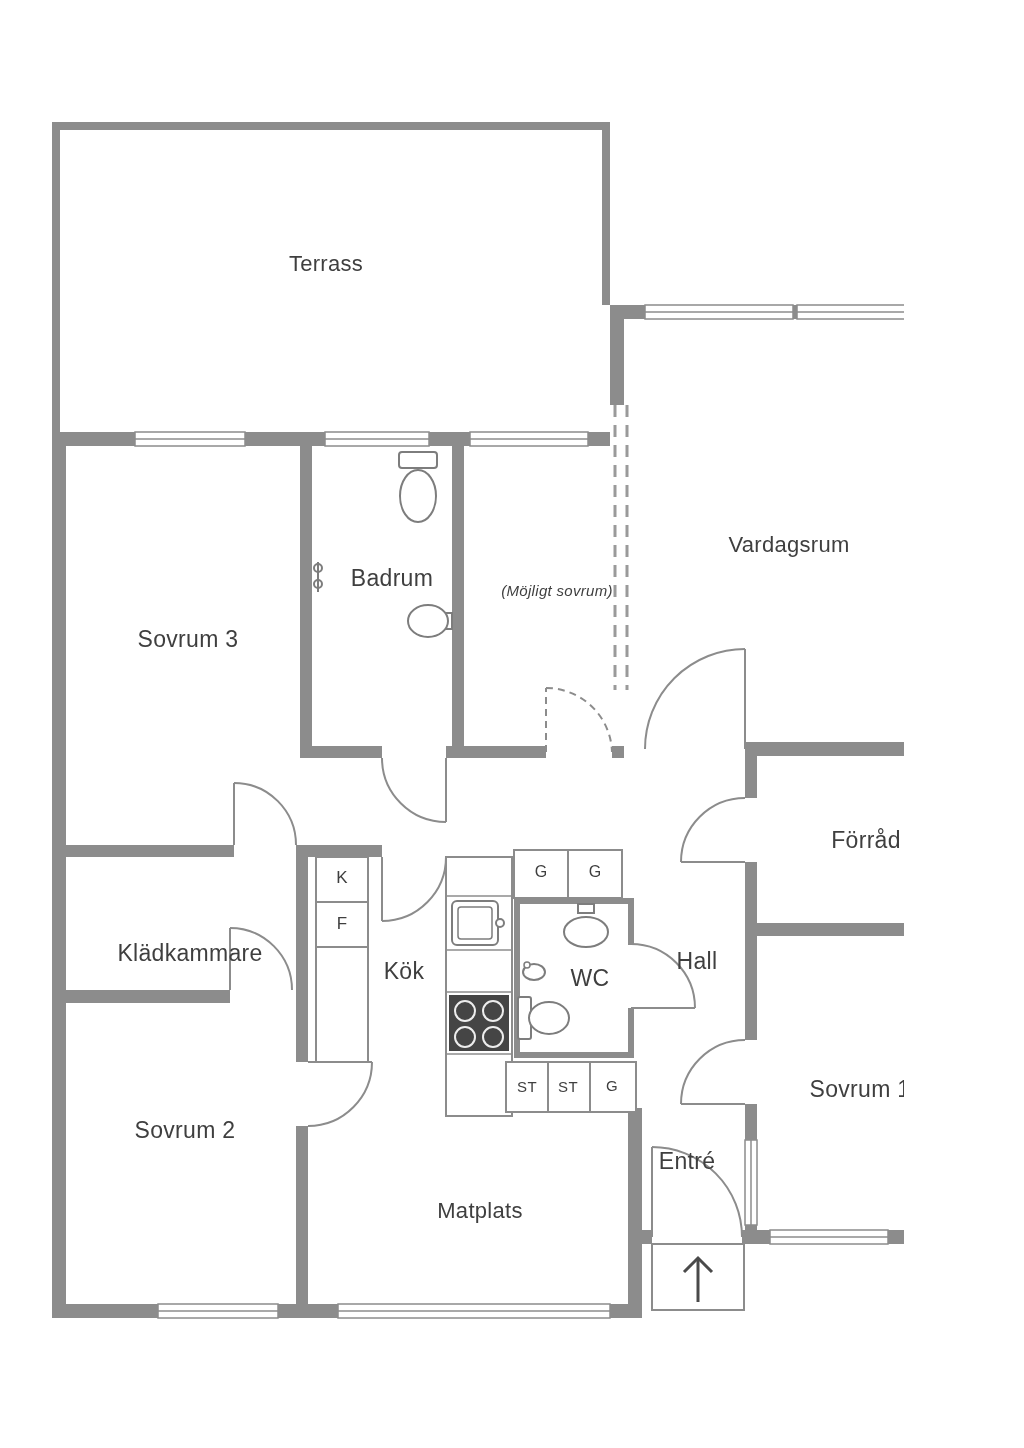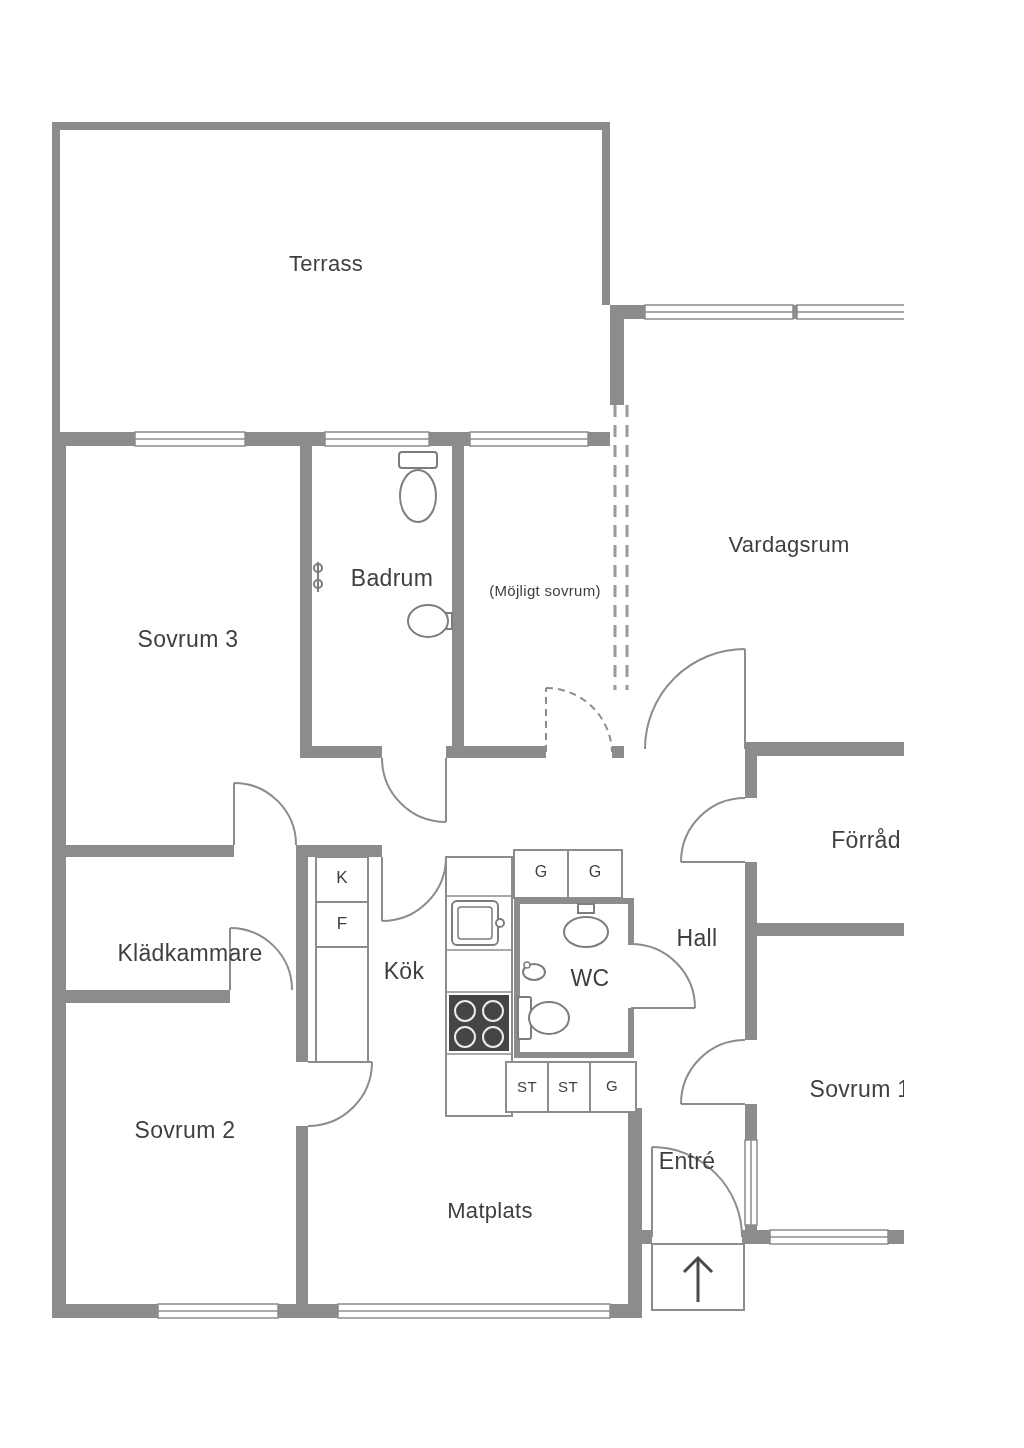--- a/index.html
+++ b/index.html
@@ -229,28 +229,28 @@
         <line x1="698" y1="1302" x2="698" y2="1258"></line>
         <polyline points="684,1272 698,1258 712,1272"></polyline>
       </g>
     </g>
   </svg>
 
   <div class="lbl big" style="left:326px;top:264px;">Terrass</div>
   <div class="lbl big" style="left:789px;top:533px;margin-top:12px;">Vardagsrum</div>
   <div class="lbl" style="left:188px;top:639px;text-align:right;">Sovrum 3</div>
   <div class="lbl" style="left:392px;top:578px;">Badrum</div>
-  <div class="lbl small" style="left:545px;top:590px;">(Möjligt sovrum)</div>
+  <div class="lbl small" style="left:557px;top:590px;font-style:italic;">(Möjligt sovrum)</div>
   <div class="lbl" style="left:190px;top:925px;margin-top:28px;">Klädkammare</div>
   <div class="lbl" style="left:404px;top:971px;">Kök</div>
   <div class="lbl" style="left:590px;top:978px;">WC</div>
-  <div class="lbl" style="left:697px;top:938px;">Hall</div>
+  <div class="lbl" style="left:697px;top:961px;">Hall</div>
   <div class="lbl" style="left:866px;top:840px;">Förråd</div>
   <div class="lbl" style="left:185px;top:1130px;">Sovrum 2</div>
-  <div class="lbl big" style="left:490px;top:1211px;">Matplats</div>
+  <div class="lbl big" style="left:480px;top:1211px;">Matplats</div>
   <div class="lbl" style="left:687px;top:1161px;">Entré</div>
   <div class="lbl" style="left:860px;top:1077px;margin-top:12px;">Sovrum 1</div>
 
   <div class="lbl cab" style="left:342px;top:878px;">K</div>
   <div class="lbl cab" style="left:342px;top:924px;">F</div>
   <div class="lbl cab-g" style="left:541px;top:872px;">G</div>
   <div class="lbl cab-g" style="left:595px;top:872px;">G</div>
   <div class="lbl small" style="left:527px;top:1086px;">ST</div>
   <div class="lbl small" style="left:568px;top:1086px;">ST</div>
   <div class="lbl small" style="left:612px;top:1085px;">G</div>

